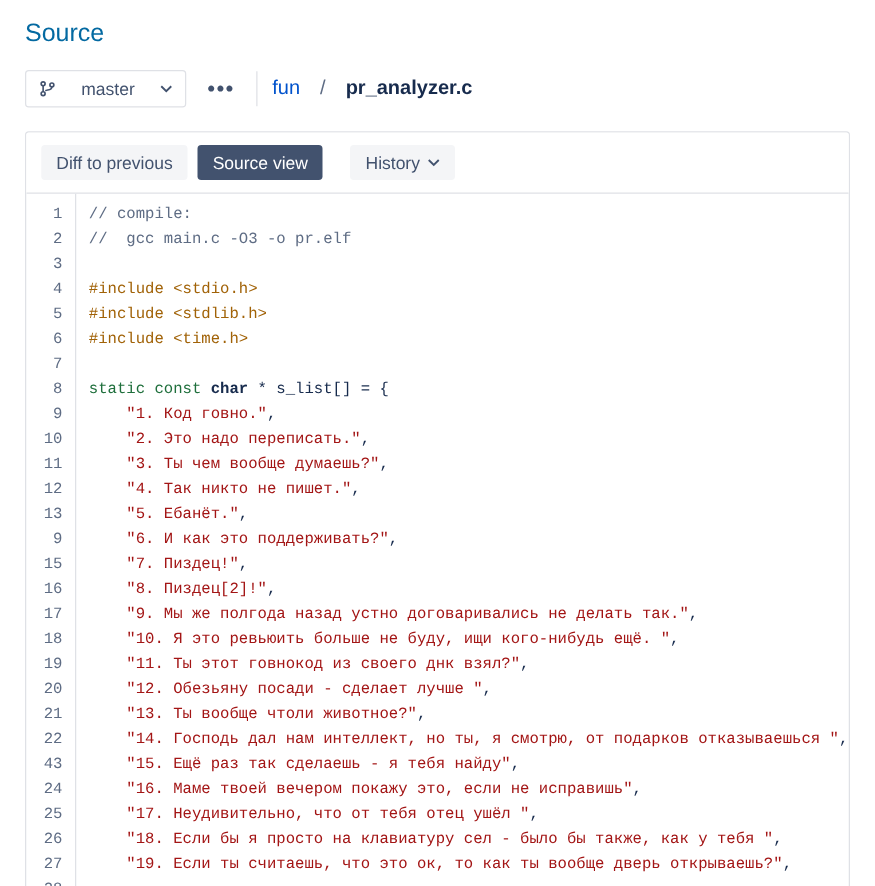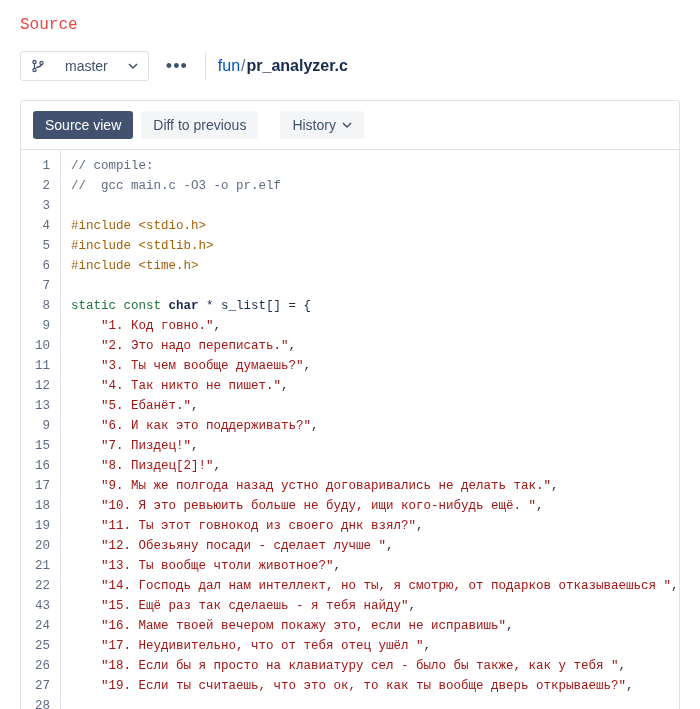--- a/index.html
+++ b/index.html
@@ -6,25 +6,24 @@
   body {
     margin: 0;
     font-family: -apple-system, BlinkMacSystemFont, "Segoe UI", Helvetica, Arial, sans-serif;
     font-size: 14px;
     color: #172b4d;
     background: #fff;
     padding: 16px 20px;
     width: 700px;
   }
   h1.page-title {
-    font-size: 16px;
+    font-size: 20px;
     font-weight: 500;
     margin: 0 0 16px 0;
-    color: #ef4444;
-    font-family: Liberation Mono, monospace;
+    color: #0369a1;
   }
   .toolbar-row {
     display: flex;
     align-items: center;
     gap: 12px;
     margin-bottom: 18px;
   }
   .branch-btn {
     display: inline-flex;
     align-items: center;
@@ -52,21 +51,21 @@
     letter-spacing: 1px;
   }
   .divider {
     width: 1px;
     height: 28px;
     background: #dfe1e6;
   }
   .breadcrumb {
     display: flex;
     align-items: baseline;
-    gap: 1px;
+    gap: 16px;
     font-size: 16px;
   }
   .breadcrumb a {
     color: #0052cc;
     text-decoration: none;
   }
   .breadcrumb .sep { color: #5e6c84; }
   .breadcrumb .current {
     color: #172b4d;
     font-weight: 600;
@@ -161,22 +160,22 @@
 
   <div class="breadcrumb">
     <a href="#">fun</a>
     <span class="sep">/</span>
     <span class="current">pr_analyzer.c</span>
   </div>
 </div>
 
 <div class="panel">
   <div class="panel-toolbar">
+    <button class="tab-btn">Diff to previous</button>
     <button class="tab-btn active">Source view</button>
-    <button class="tab-btn">Diff to previous</button>
     <span class="tab-spacer"></span>
     <button class="tab-btn">
       <span>History</span>
       <span>
         <svg class="icon" width="10" height="10" viewBox="0 0 10 10">
             <path d="M1 3l4 4 4-4" fill="none" stroke="#42526e" stroke-width="1.5"></path>
           </svg>
       </span>
     </button>
   </div>

